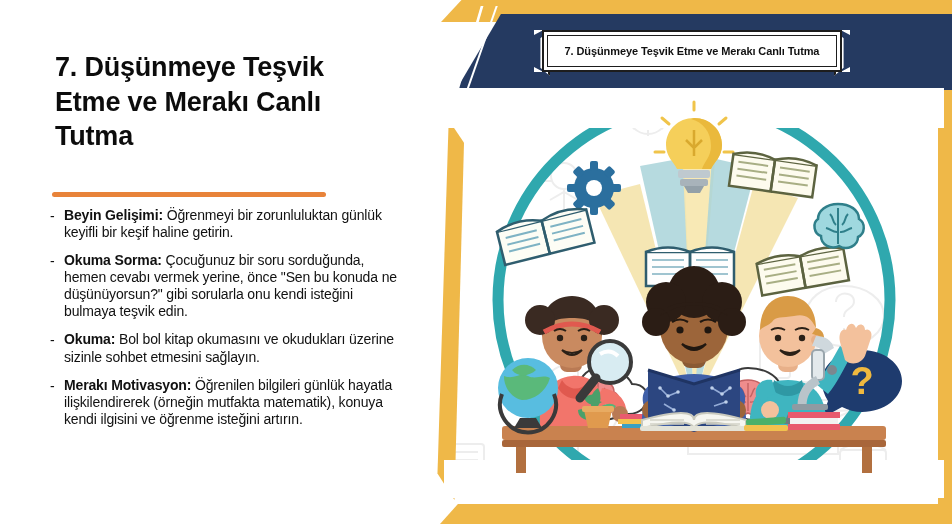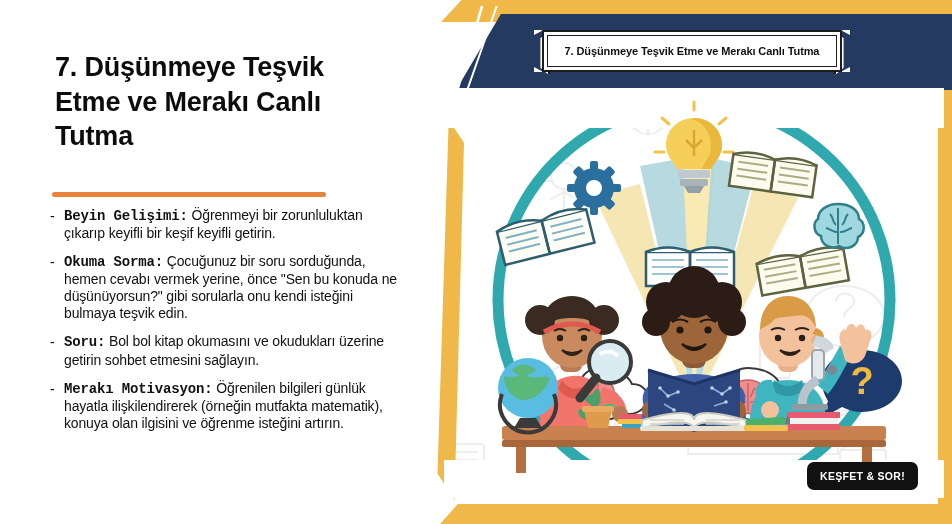--- a/index.html
+++ b/index.html
@@ -12,21 +12,21 @@
   .title{position:absolute;left:55px;top:50px;width:330px;
          font-size:27px;line-height:1.28;font-weight:bold;color:#0c0c0c;
          letter-spacing:-0.2px;}
   .divider{position:absolute;left:52px;top:192px;width:274px;height:5px;
            background:#e8833a;border-radius:3px;}
   .bullets{position:absolute;left:50px;top:207px;width:350px;}
   .bullet{display:flex;align-items:flex-start;margin-bottom:11px;}
   .dash{flex:0 0 auto;width:14px;color:#111;font-size:14px;line-height:1.22;padding-top:1px;}
   .btext{flex:1 1 auto;font-size:14px;line-height:1.22;color:#111;
          letter-spacing:-0.15px;}
-  .btext b{font-weight:bold;font-family:Liberation Mono, monospace;}
+  .btext b{font-weight:bold;}
 
   
   .right{position:absolute;left:430px;top:0;width:522px;height:524px;
          background:#ffffff;overflow:hidden;}
   
   .gold-top{position:absolute;left:10px;top:0;width:512px;height:22px;
             background:#efb848;
             clip-path:polygon(4.2% 0,100% 0,100% 100%,0.2% 100%);}
   .gold-right{position:absolute;right:0;top:0;width:14px;height:524px;
               background:#efb848;}
@@ -82,36 +82,36 @@
 <div class="slide">
 
   <div class="left">
     <div class="title">7. Düşünmeye Teşvik Etme ve Merakı Canlı Tutma</div>
     <div class="divider"></div>
 
     <div class="bullets">
 
       <div class="bullet">
         <span class="dash">-</span>
-        <span class="btext"><b>Beyin Gelişimi:</b><span> Öğrenmeyi bir zorunluluktan çıkarıp keyifli bir keşif keyifli getirin.</span></span>
+        <span class="btext"><b>Beyin Gelişimi:</b><span> Öğrenmeyi bir zorunluluktan günlük keyifli bir keşif haline getirin.</span></span>
       </div>
 
       <div class="bullet">
         <span class="dash">-</span>
         <span class="btext"><b>Okuma Sorma:</b><span> Çocuğunuz bir soru sorduğunda, hemen cevabı vermek yerine, önce "Sen bu konuda ne düşünüyorsun?" gibi sorularla onu kendi isteğini bulmaya teşvik edin.</span></span>
       </div>
 
       <div class="bullet">
         <span class="dash">-</span>
-        <span class="btext"><b>Soru:</b><span> Bol bol kitap okumasını ve okudukları üzerine getirin sohbet etmesini sağlayın.</span></span>
+        <span class="btext"><b>Okuma:</b><span> Bol bol kitap okumasını ve okudukları üzerine sizinle sohbet etmesini sağlayın.</span></span>
       </div>
 
       <div class="bullet">
         <span class="dash">-</span>
-        <span class="btext"><b>Merakı Motivasyon:</b><span> Öğrenilen bilgileri günlük hayatla ilişkilendirerek (örneğin mutfakta matematik), konuya olan ilgisini ve öğrenme isteğini artırın.</span></span>
+        <span class="btext"><b>Merakı Motivasyon:</b><span> Öğrenilen bilgileri günlük hayatla ilişkilendirerek (örneğin mutfakta matematik), konuya kendi ilgisini ve öğrenme isteğini artırın.</span></span>
       </div>
 
     </div>
   </div>
 
   <div class="right">
 
     <svg class="wm" width="522" height="524" viewBox="0 0 522 524">
       <g fill="none" stroke="#ededed" stroke-width="2">
         <g transform="translate(46,96) rotate(-12)">
@@ -449,16 +449,15 @@
           <rect x="344" y="336" width="52" height="6" fill="#e85a6e"></rect>
           <rect x="346" y="330" width="48" height="6" fill="#f2f2f2"></rect>
           <rect x="344" y="324" width="52" height="6" fill="#e85a6e"></rect>
           <rect x="302" y="330" width="40" height="7" rx="2" fill="#4bb06a" transform="rotate(-4 322 333)"></rect>
           <rect x="300" y="337" width="44" height="6" rx="2" fill="#f2c14e"></rect>
         </g>
       </g>
 
     </svg>
 
-    <div class="badge">KEŞFET &amp; SOR!</div>
 
   </div>
 </div>
 
 </body></html>

